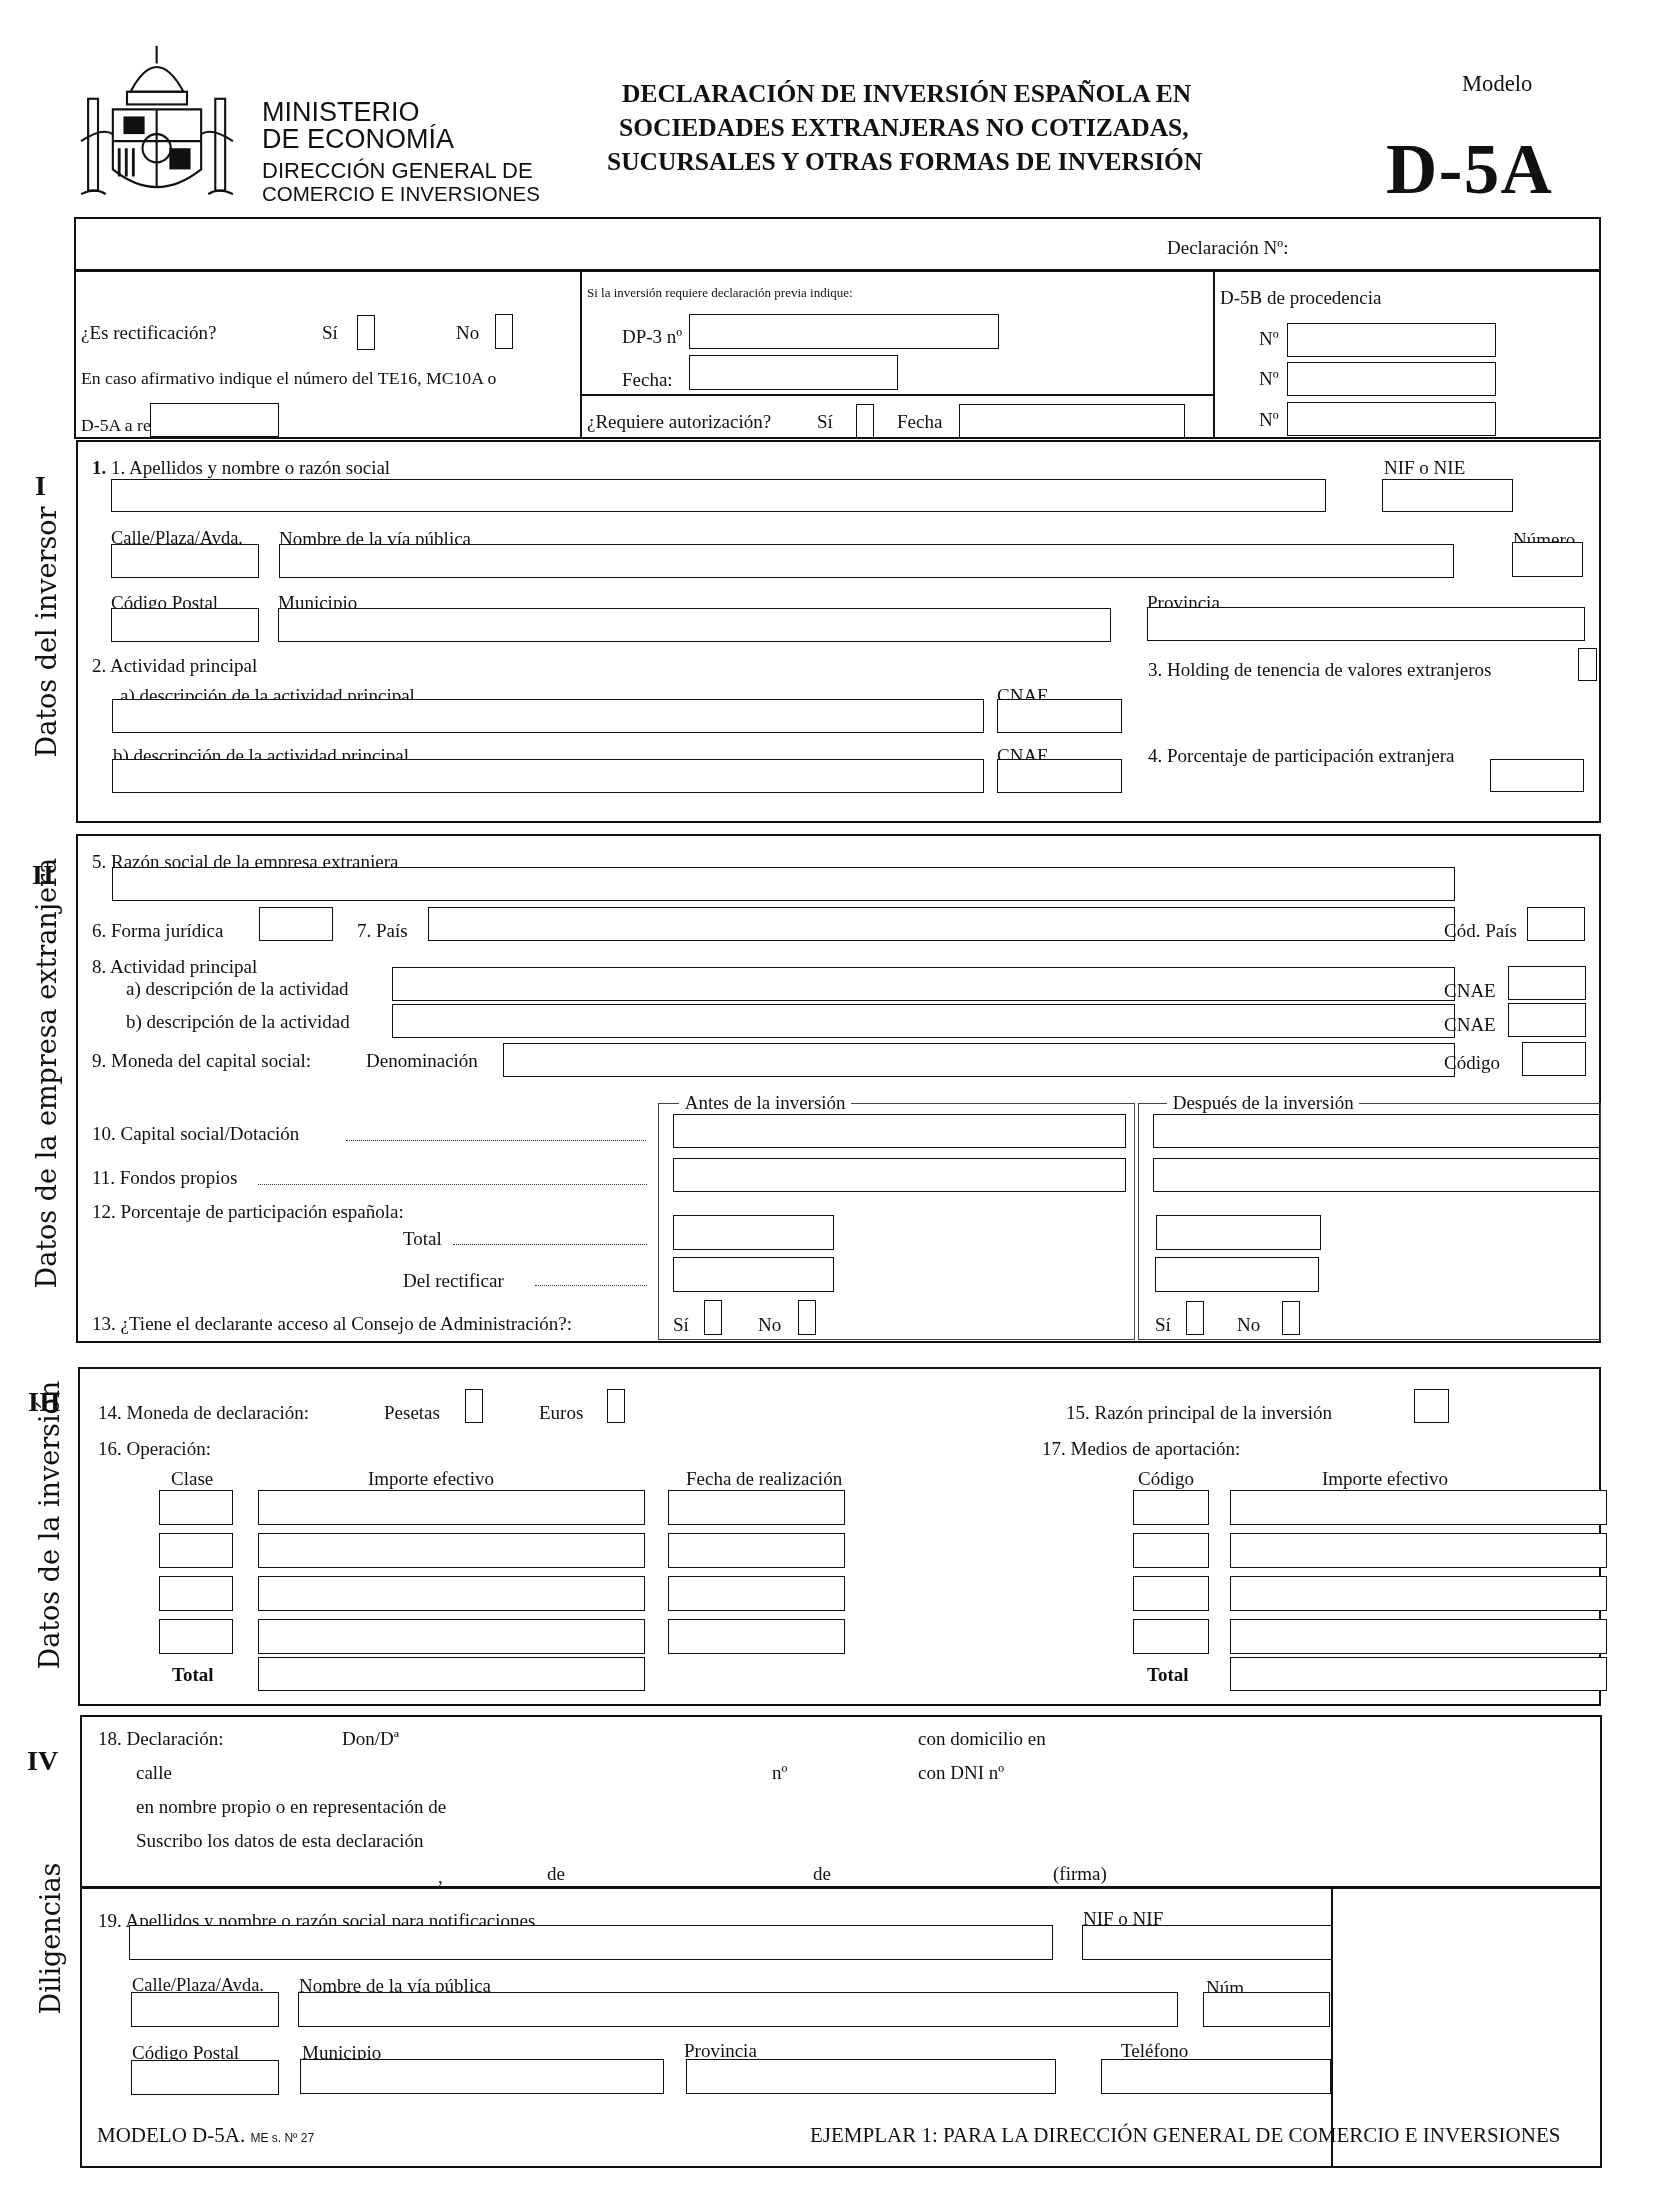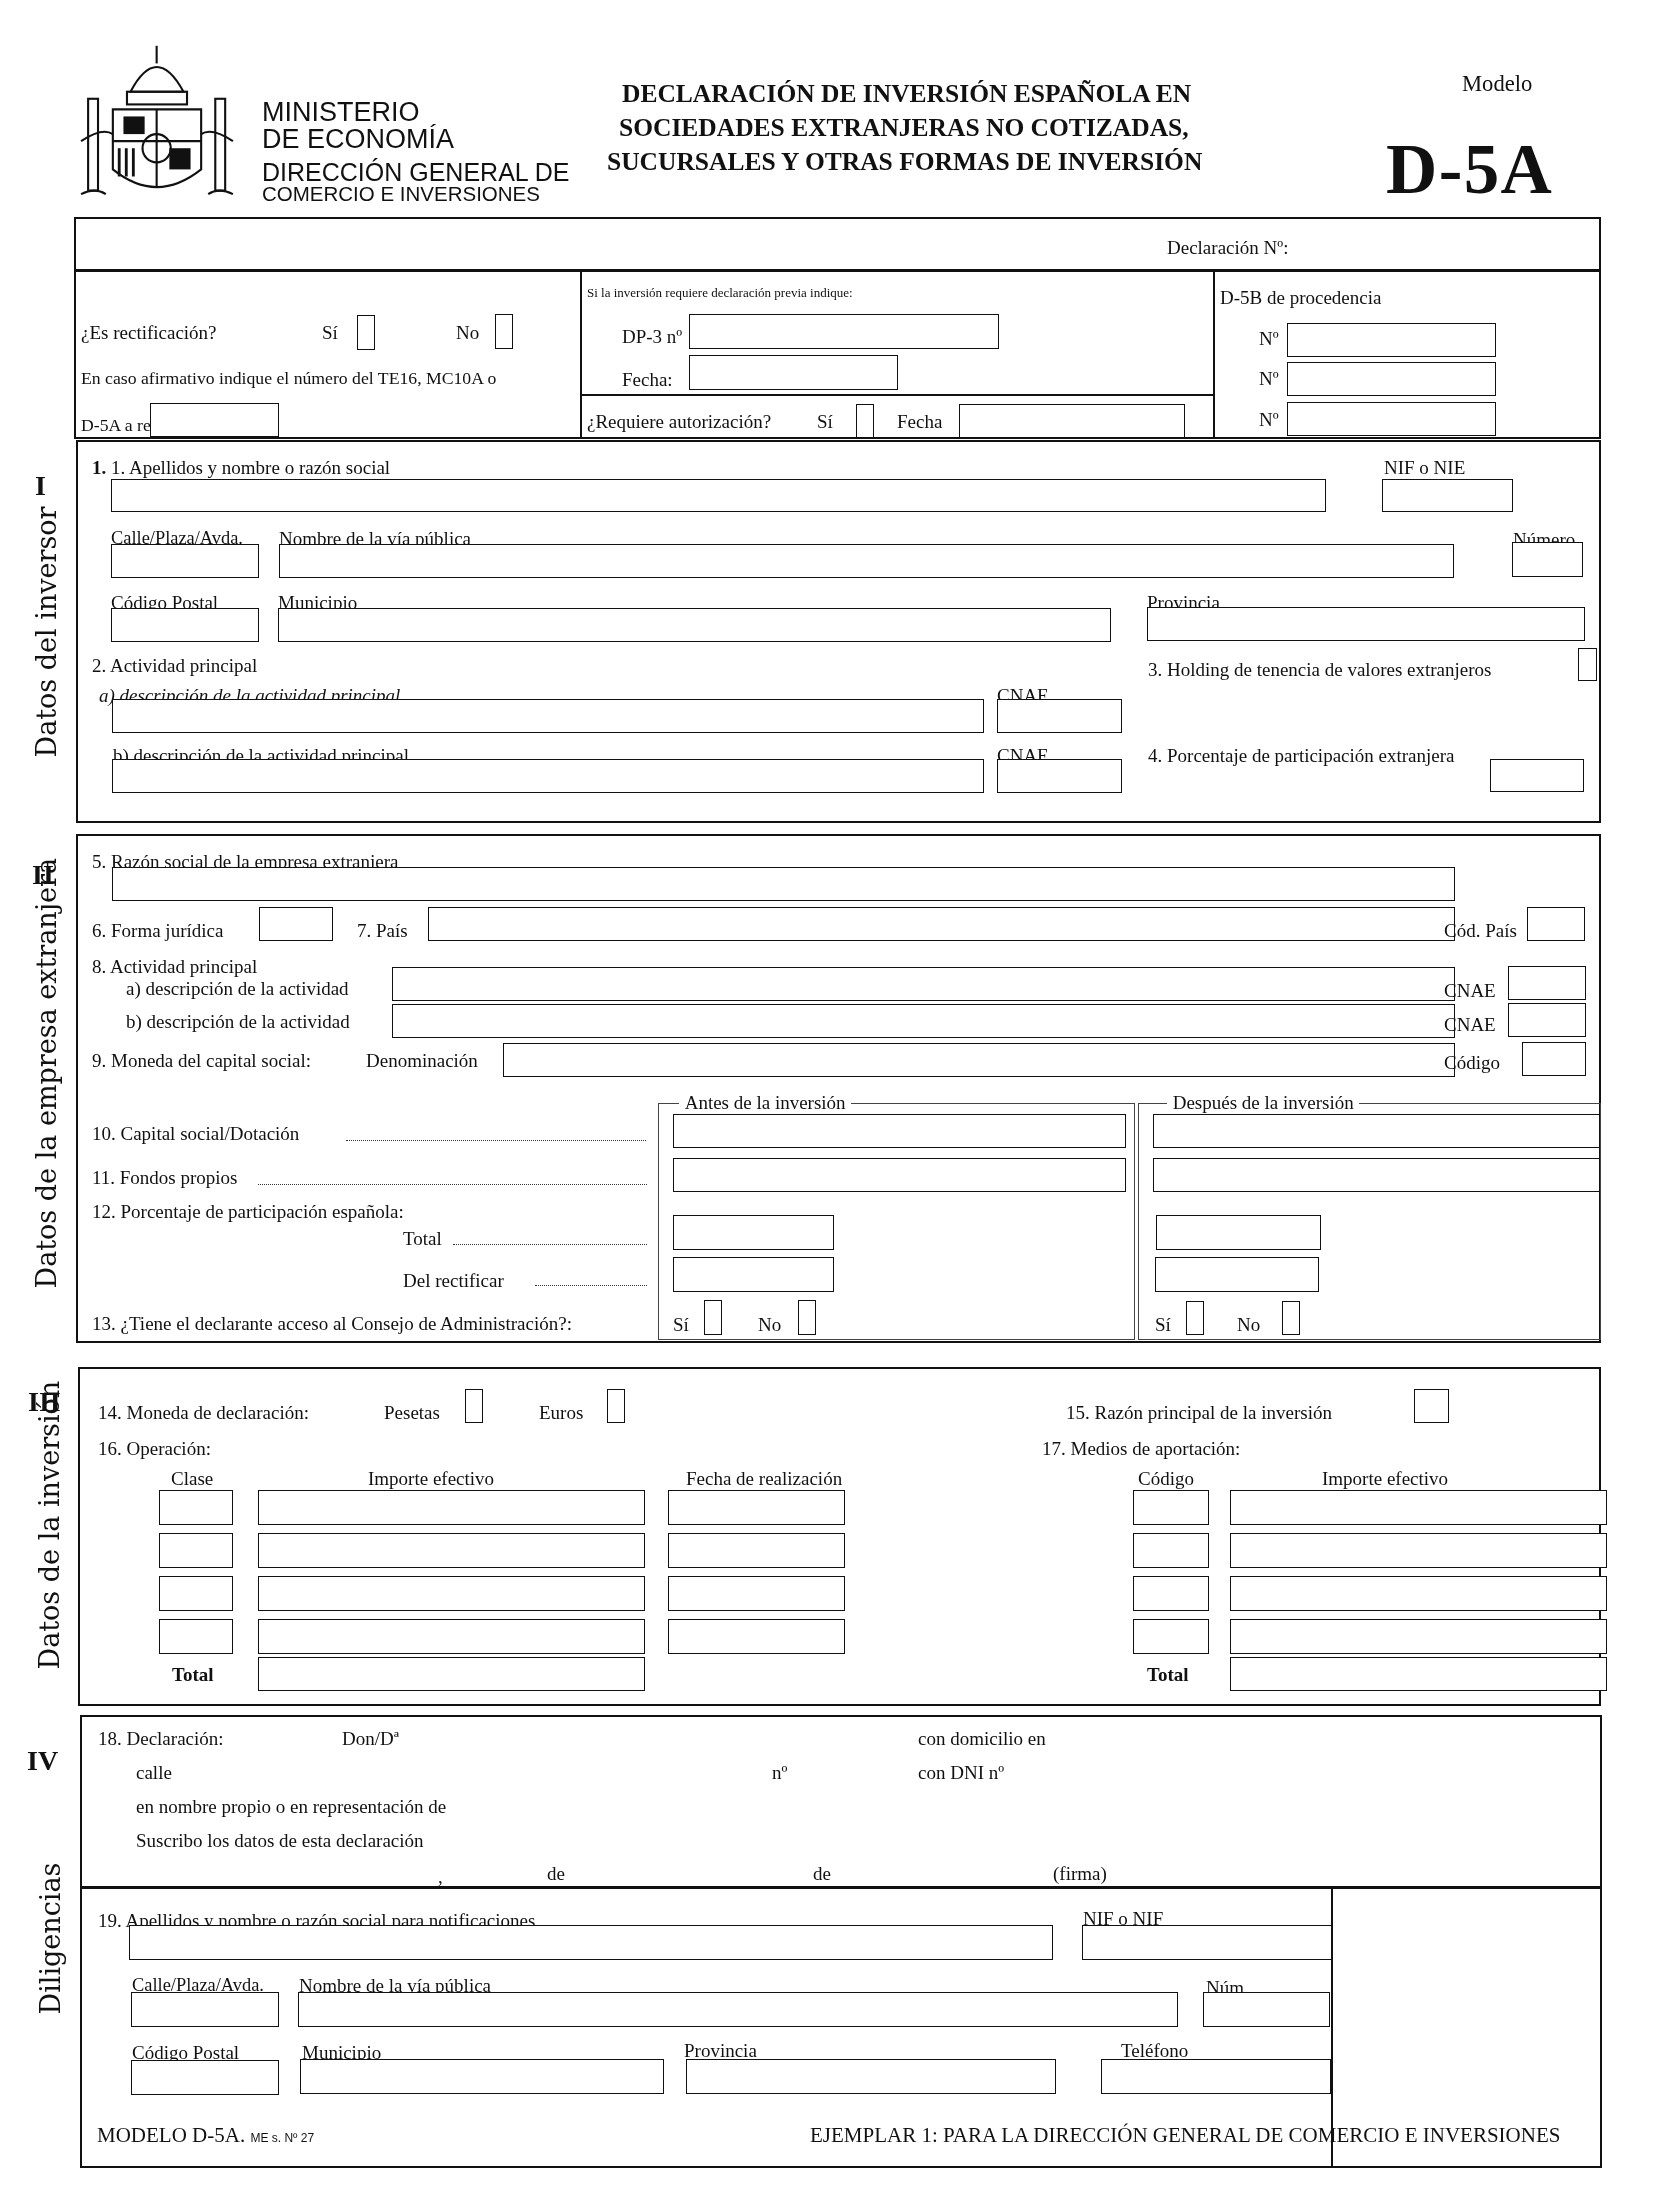--- a/index.html
+++ b/index.html
@@ -42,21 +42,21 @@
       <rect x="70" y="105" width="30" height="25"></rect>
       <rect x="135" y="150" width="30" height="30"></rect>
       <rect x="62" y="150" width="4" height="40"></rect>
         <rect x="72" y="150" width="4" height="40"></rect>
         <rect x="82" y="150" width="4" height="40"></rect>
     </g>
   </svg>
 </div>
 <div class="t" style="left:262px;top:99px;font-family:'Liberation Sans',sans-serif;font-size:27px;">MINISTERIO</div>
 <div class="t" style="left:262px;top:126px;font-family:'Liberation Sans',sans-serif;font-size:27px;">DE ECONOMÍA</div>
-<div class="t" style="left:262px;top:160px;font-family:'Liberation Sans',sans-serif;font-size:25px;text-align:right;">DIRECCIÓN GENERAL DE</div>
+<div class="t" style="left:262px;top:160px;font-family:'Liberation Sans',sans-serif;font-size:22px;text-align:right;">DIRECCIÓN GENERAL DE</div>
 <div class="t" style="left:262px;top:184px;font-family:'Liberation Sans',sans-serif;font-size:20.5px;">COMERCIO E INVERSIONES</div>
 
 <div class="t b" style="left:622px;top:81px;font-size:25.5px;">DECLARACIÓN DE INVERSIÓN ESPAÑOLA EN</div>
 <div class="t b" style="left:619px;top:115px;font-size:25.5px;">SOCIEDADES EXTRANJERAS NO COTIZADAS,</div>
 <div class="t b" style="left:607px;top:149px;font-size:25.5px;">SUCURSALES Y OTRAS FORMAS DE INVERSIÓN</div>
 
 <div class="t" style="left:1442px;top:73px;font-size:22.6px;margin-left:20px;">Modelo</div>
 <div class="t b" style="left:1386px;top:134px;font-size:71px;letter-spacing:1.4px;">D-5A</div>
 
 <div class="frame" style="left:74px;top:217px;width:1527px;height:222px;"></div>
@@ -111,21 +111,21 @@
 <div class="box" style="left:1512px;top:542px;width:71px;height:35px;"></div>
 
 <div class="t" style="left:111px;top:593px;">Código Postal</div>
 <div class="box" style="left:111px;top:608px;width:148px;height:34px;"></div>
 <div class="t" style="left:278px;top:593px;">Municipio</div>
 <div class="box" style="left:278px;top:608px;width:833px;height:34px;"></div>
 <div class="t" style="left:1147px;top:593px;">Provincia</div>
 <div class="box" style="left:1147px;top:607px;width:438px;height:34px;"></div>
 
 <div class="t" style="left:92px;top:656px;">2. Actividad principal</div>
-<div class="t" style="left:99px;top:686px;font-style:italic;">a) descripción de la actividad principal</div>
+<div class="t" style="left:120px;top:686px;">a) descripción de la actividad principal</div>
 <div class="box" style="left:112px;top:699px;width:872px;height:34px;"></div>
 <div class="t" style="left:997px;top:686px;">CNAE</div>
 <div class="box" style="left:997px;top:699px;width:125px;height:34px;"></div>
 <div class="t" style="left:113px;top:746px;">b) descripción de la actividad principal</div>
 <div class="box" style="left:112px;top:759px;width:872px;height:34px;"></div>
 <div class="t" style="left:997px;top:746px;">CNAE</div>
 <div class="box" style="left:997px;top:759px;width:125px;height:34px;"></div>
 
 <div class="t" style="left:1148px;top:660px;">3. Holding de tenencia de valores extranjeros</div>
 <div class="box" style="left:1578px;top:648px;width:19px;height:33px;"></div>

